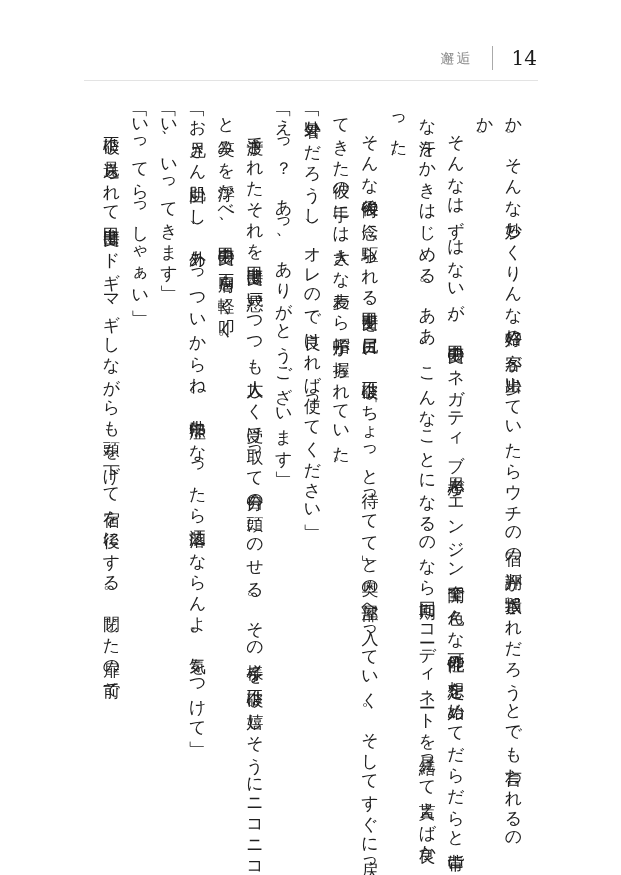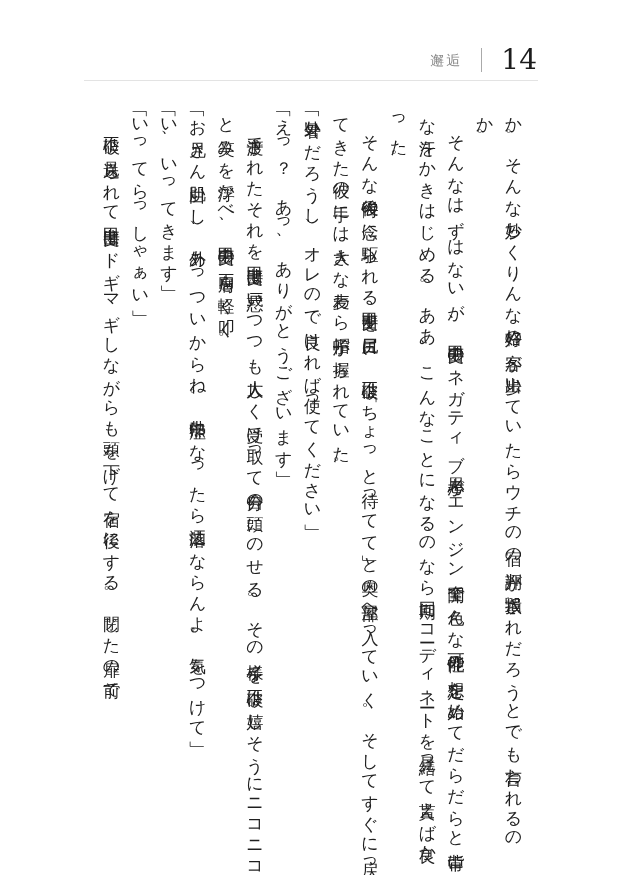--- a/index.html
+++ b/index.html
@@ -29,21 +29,21 @@
     color: #8b8b8b;
     letter-spacing: 2px;
     line-height: 1;
   }
   .head-divider {
     width: 1px;
     height: 24px;
     background: #aaaaaa;
   }
   .pagenum {
-    font-size: 28px;
+    font-size: 20px;
     color: #1c1c1c;
     line-height: 1;
   }
   .header-rule {
     position: absolute;
     top: 80px;
     left: 84px;
     width: 454px;
     height: 1px;
     background: #e3e3e3;

